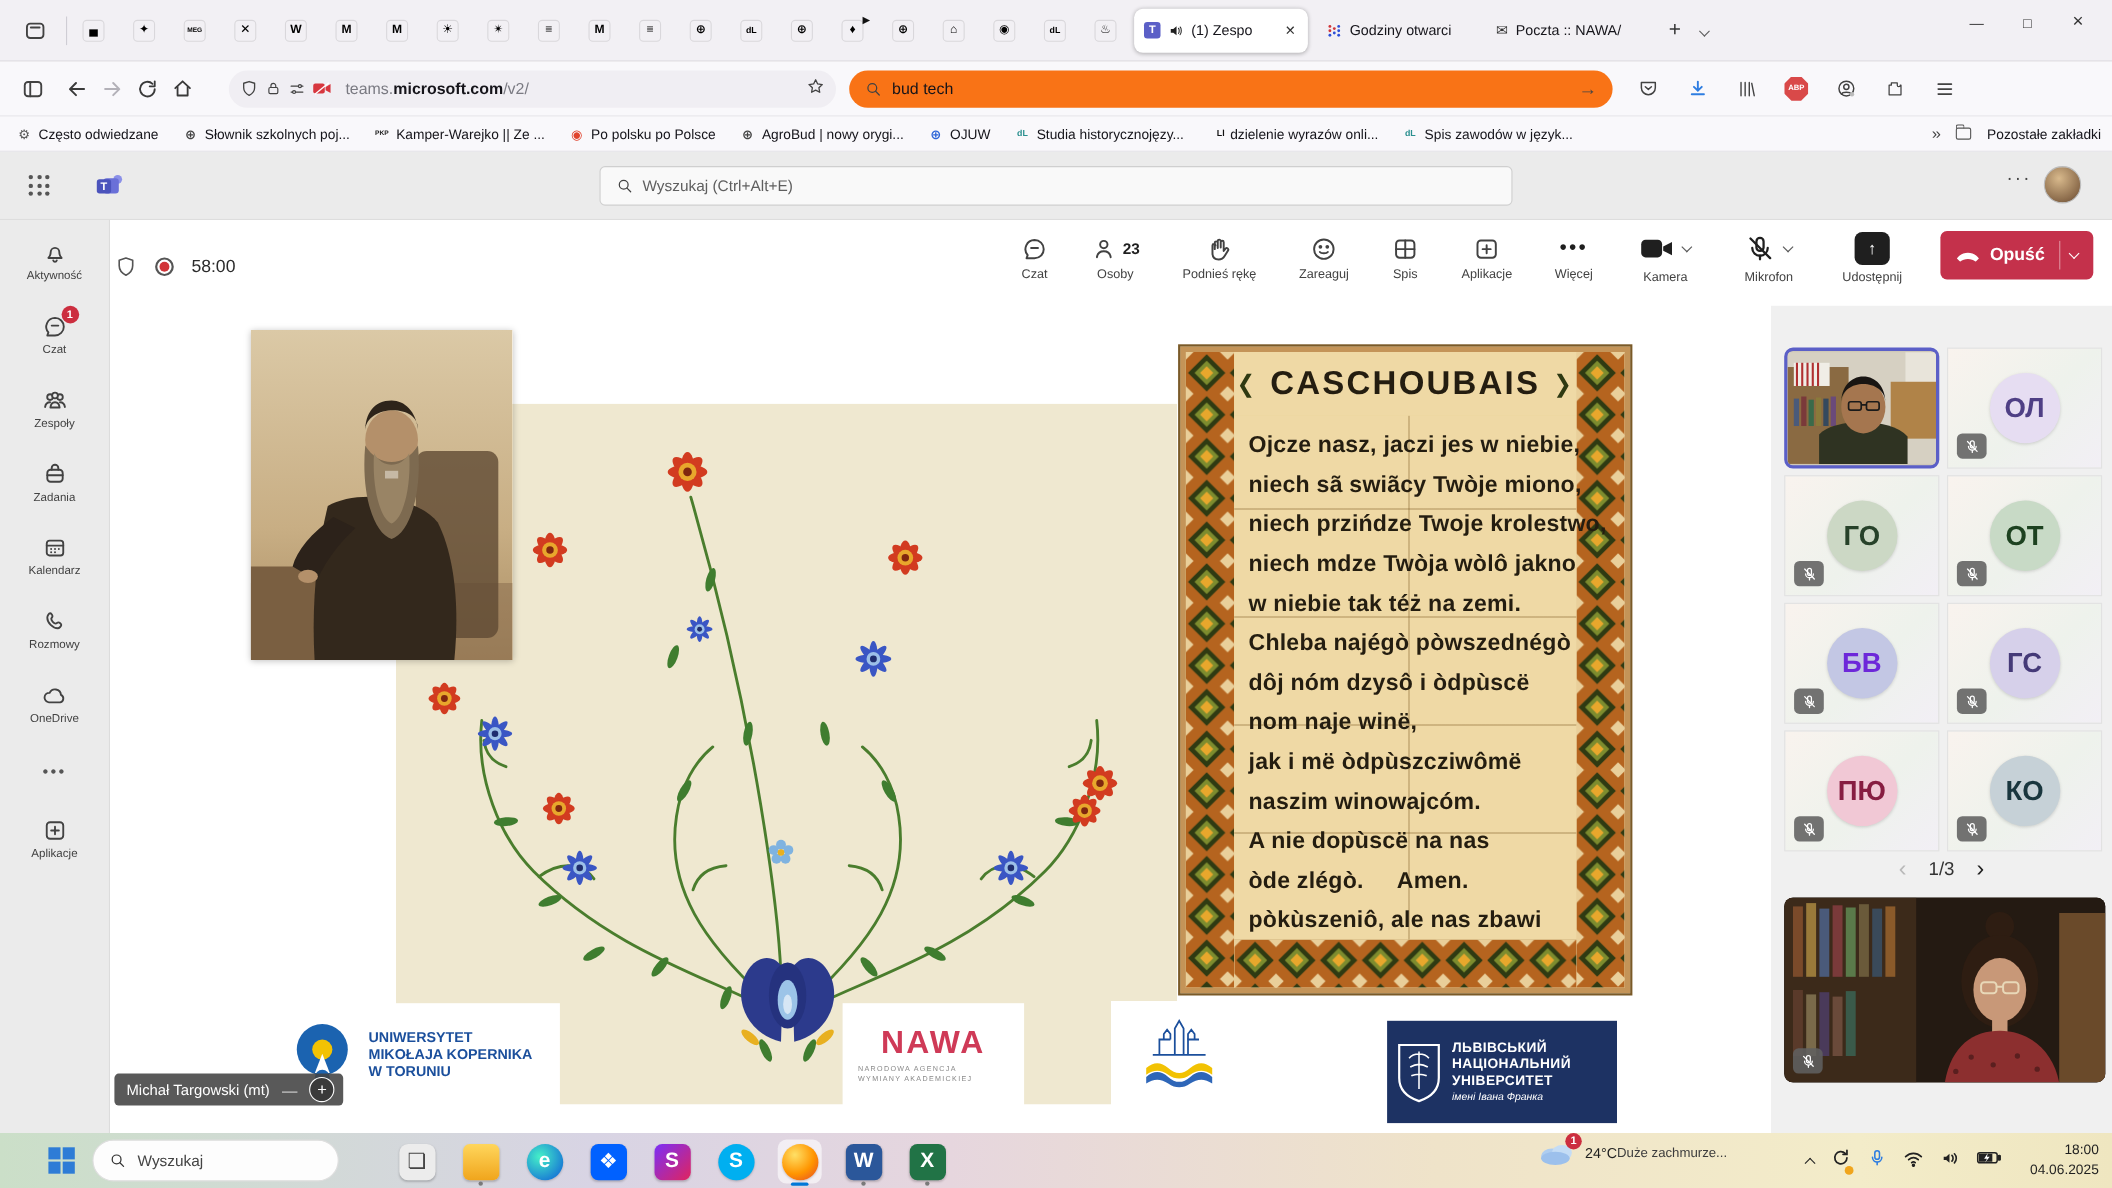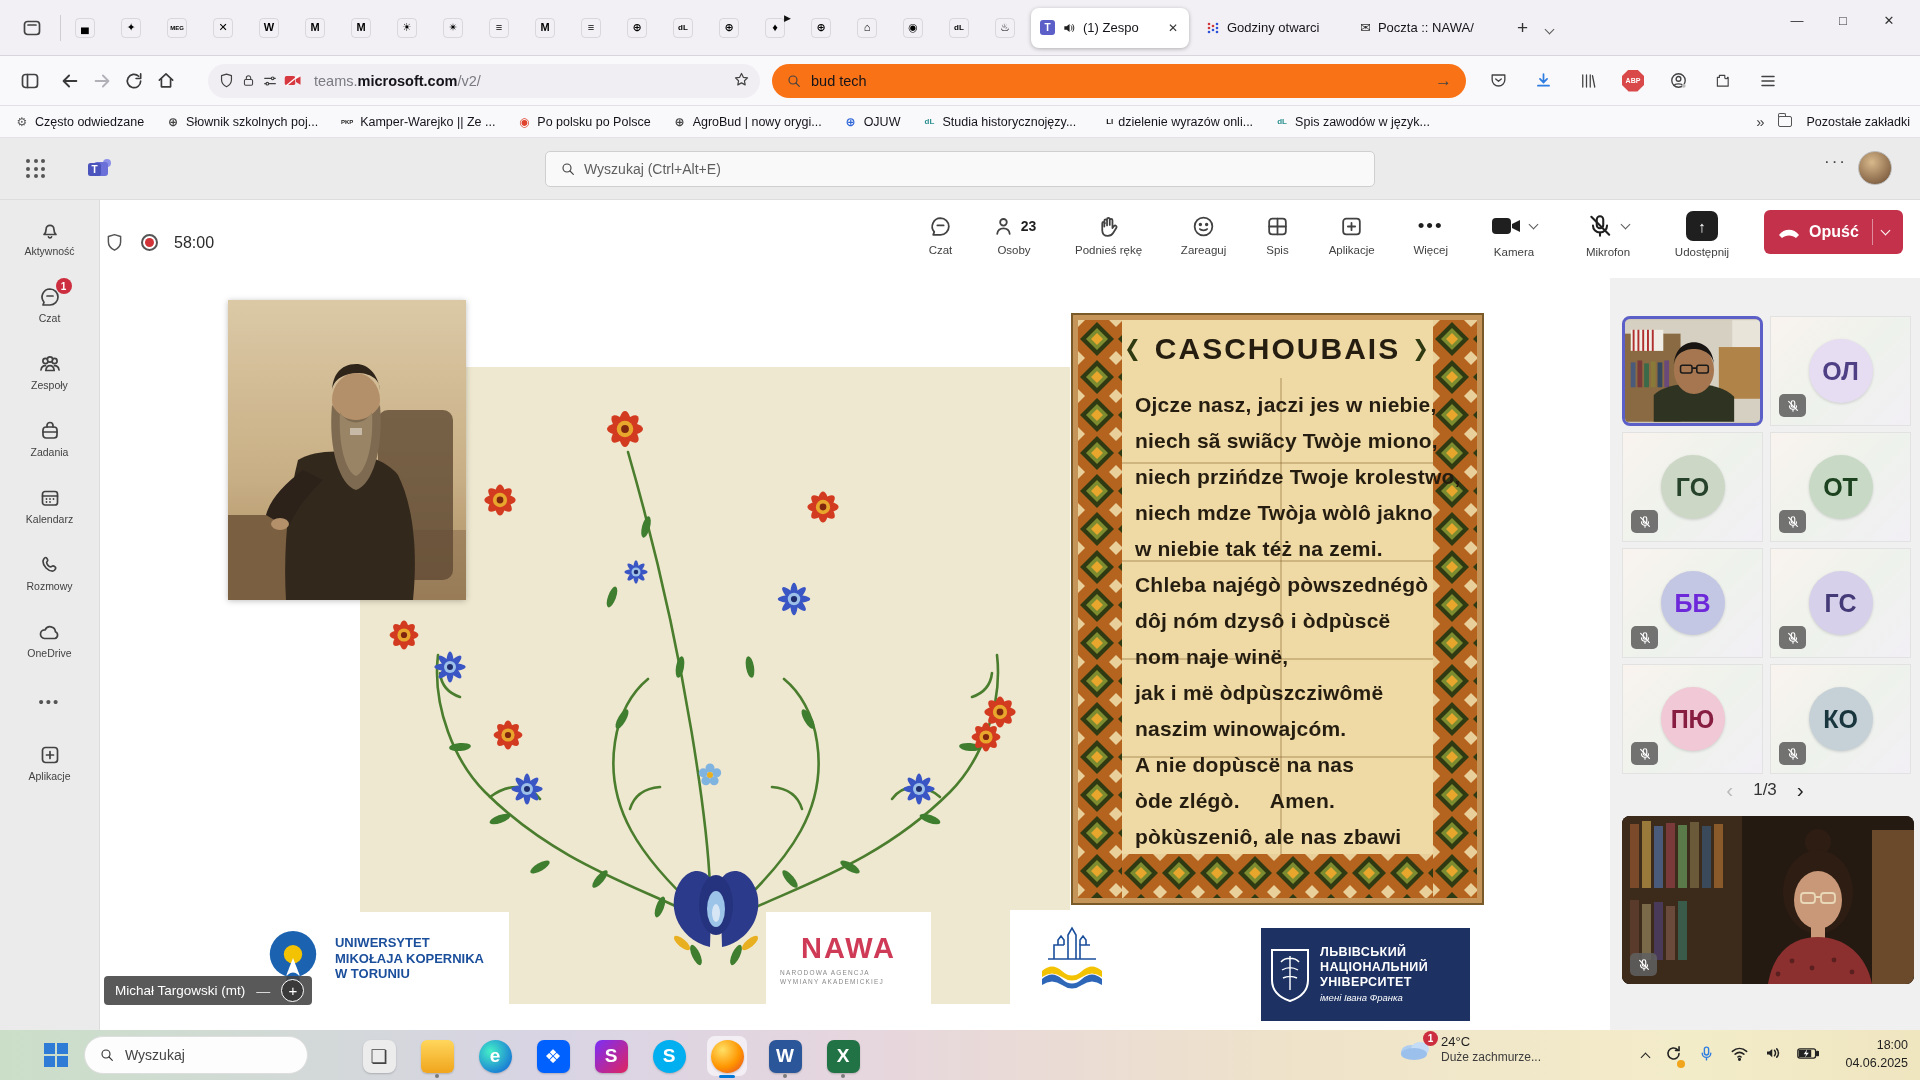--- a/index.html
+++ b/index.html
@@ -146,21 +146,21 @@
   #tsearchpill{position:absolute;left:84px;top:6px;width:224px;height:38px;background:#fdfdfd;border:1px solid #dedede;
      border-radius:19px;display:flex;align-items:center;gap:10px;padding:0 14px;font-size:14px;color:#444;}
   #tapps{position:absolute;left:356px;top:3px;display:flex;gap:12px;}
   .tapp{position:relative;width:46px;height:46px;display:flex;align-items:center;justify-content:center;}
   .tapp .hl{position:absolute;inset:3px;background:rgba(255,255,255,.6);border-radius:8px;}
   .tapp .chip{position:relative;width:33px;height:33px;display:flex;align-items:center;justify-content:center;
      font-weight:bold;font-size:19px;box-shadow:0 1px 2px rgba(0,0,0,.2);}
   .tapp .dotrun{position:absolute;bottom:1px;left:50%;margin-left:-2px;width:4px;height:4px;border-radius:50%;background:#7a7a7a;}
   .tapp .underl{position:absolute;bottom:1px;left:50%;margin-left:-8px;width:16px;height:3px;border-radius:2px;background:#0078d7;}
   #weather{position:absolute;left:1398px;top:4px;display:flex;align-items:center;gap:9px;}
-  #weather .wtxt{display:flex;flex-direction:column;justify-content:center;line-height:1.25;}
+  #weather .wtxt{display:flex;flex-direction:row;justify-content:center;line-height:1.25;}
   #weather .t{font-size:13px;color:#1f1f1f;}
   #weather .d{font-size:12px;color:#3c3c3c;}
   .wbadge{position:absolute;top:-4px;right:-6px;background:#cc2e3f;color:#fff;border-radius:8px;min-width:15px;height:15px;
      font-size:10px;display:flex;align-items:center;justify-content:center;font-weight:bold;}
   #tray{position:absolute;left:1642px;top:9px;display:flex;align-items:center;gap:15px;height:32px;}
   #clock{position:absolute;left:1808px;top:7px;width:100px;text-align:right;font-size:12.5px;color:#1f1f1f;line-height:1.4;}
 </style>
 </head>
 <body>
 

